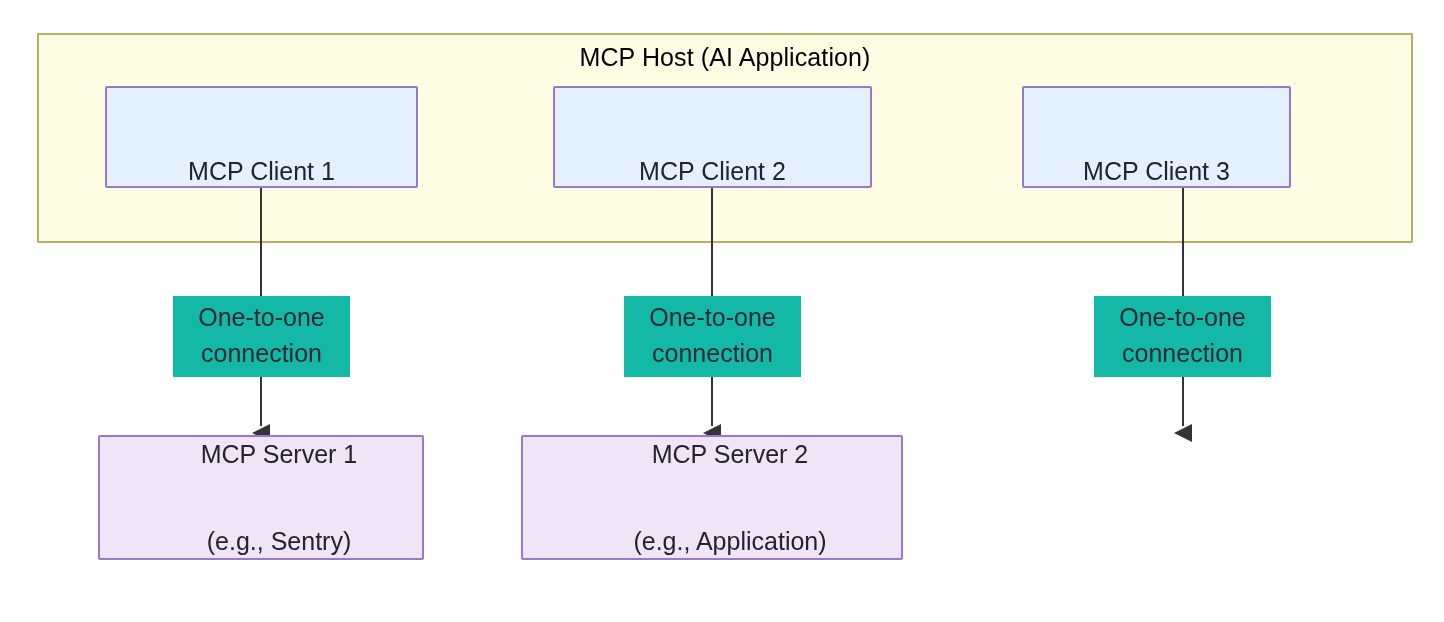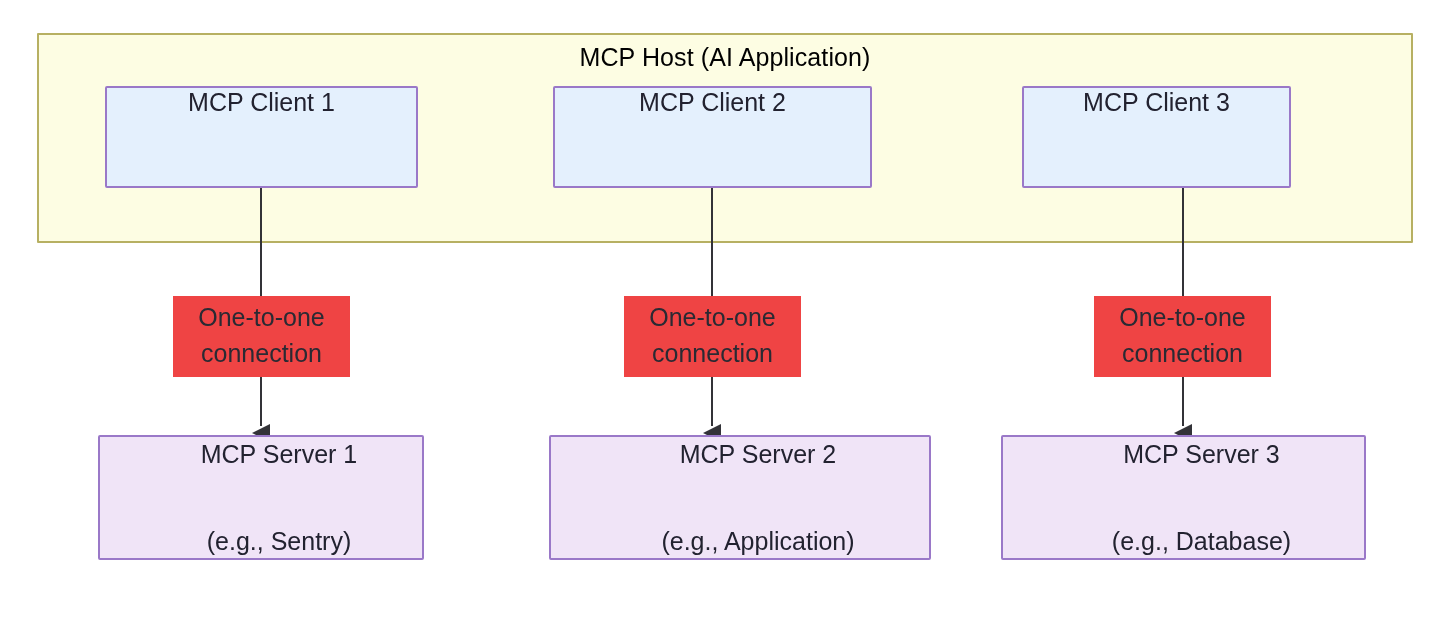--- a/index.html
+++ b/index.html
@@ -48,21 +48,21 @@
   
   .client-box {
     position: absolute;
     top: 86px;
     height: 102px;
     box-sizing: border-box;
     background: #e4f0fd;
     border: 2px solid #9a78c8;
     border-radius: 2px;
     display: flex;
-    align-items: flex-start;
+    align-items: flex-end;
     justify-content: center;
   }
   .client-label {
     font-size: 25px;
     color: #222230;
     white-space: nowrap;
   }
   #client-1 { left: 105px; width: 313px; }
   #client-2 { left: 553px; width: 319px; }
   #client-3 { left: 1022px; width: 269px; }
@@ -82,37 +82,37 @@
     justify-content: space-between;
     line-height: 1.38;
     padding-left: 36px;
   }
   .server-line {
     font-size: 25px;
     color: #222230;
     white-space: nowrap;
   }
   #server-1 { left: 98px;  width: 326px; }
-  #server-2 { left: 549px; width: 382px; gap: 44px; }
+  #server-2 { left: 521px; width: 382px; gap: 44px; }
   #server-3 { left: 1001px; width: 365px; }
 
   
   #connectors {
     position: absolute;
     left: 0;
     top: 0;
     width: 1444px;
     height: 622px;
     pointer-events: none;
   }
 
   
   .edge-label {
     position: absolute;
-    background: #ef4444;
+    background: #14b8a6;
     padding: 4px 6px 6px 6px;
     box-sizing: border-box;
     text-align: center;
     line-height: 1.42;
   }
   .edge-label span {
     display: block;
     font-size: 25px;
     color: #2a2a33;
     white-space: nowrap;
@@ -168,18 +168,14 @@
   </div>
 
   <div class="server-box" id="server-1">
     <span class="server-line">MCP Server 1</span>
     <span class="server-line">(e.g., Sentry)</span>
   </div>
   <div class="server-box" id="server-2">
     <span class="server-line">MCP Server 2</span>
     <span class="server-line">(e.g., Application)</span>
   </div>
-  <div class="server-box" id="server-3">
-    <span class="server-line">MCP Server 3</span>
-    <span class="server-line">(e.g., Database)</span>
-  </div>
 
 </div>
 
 </body></html>

